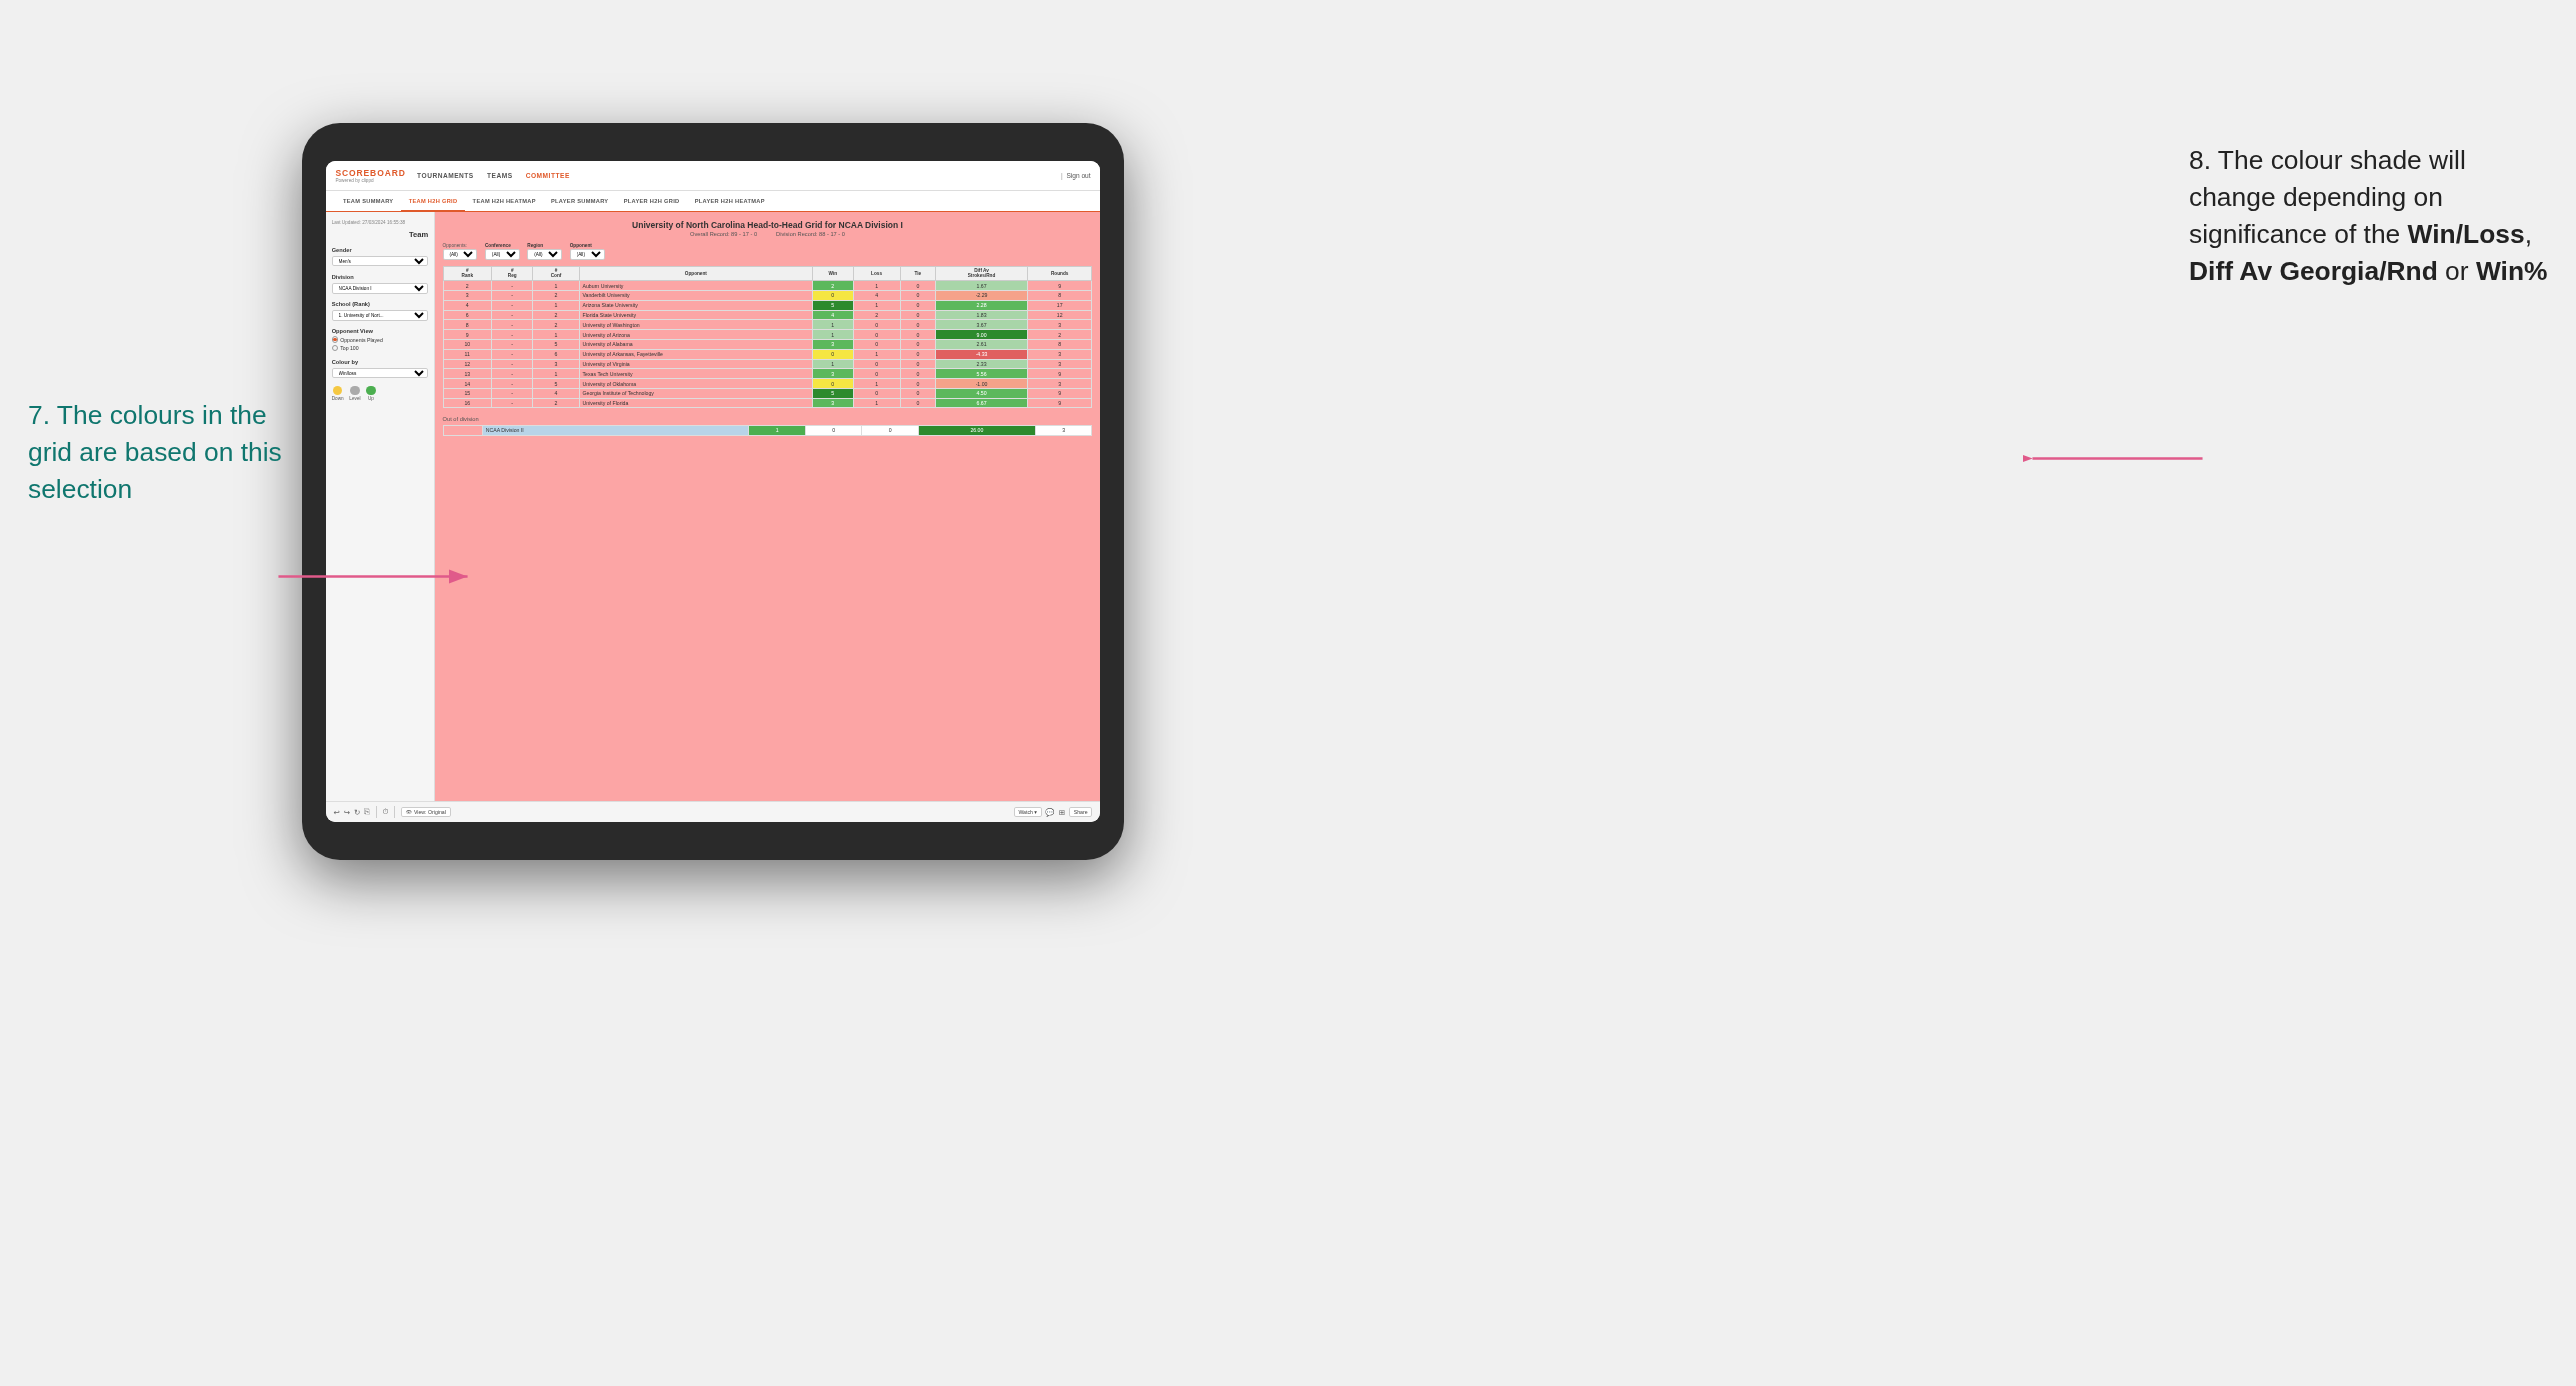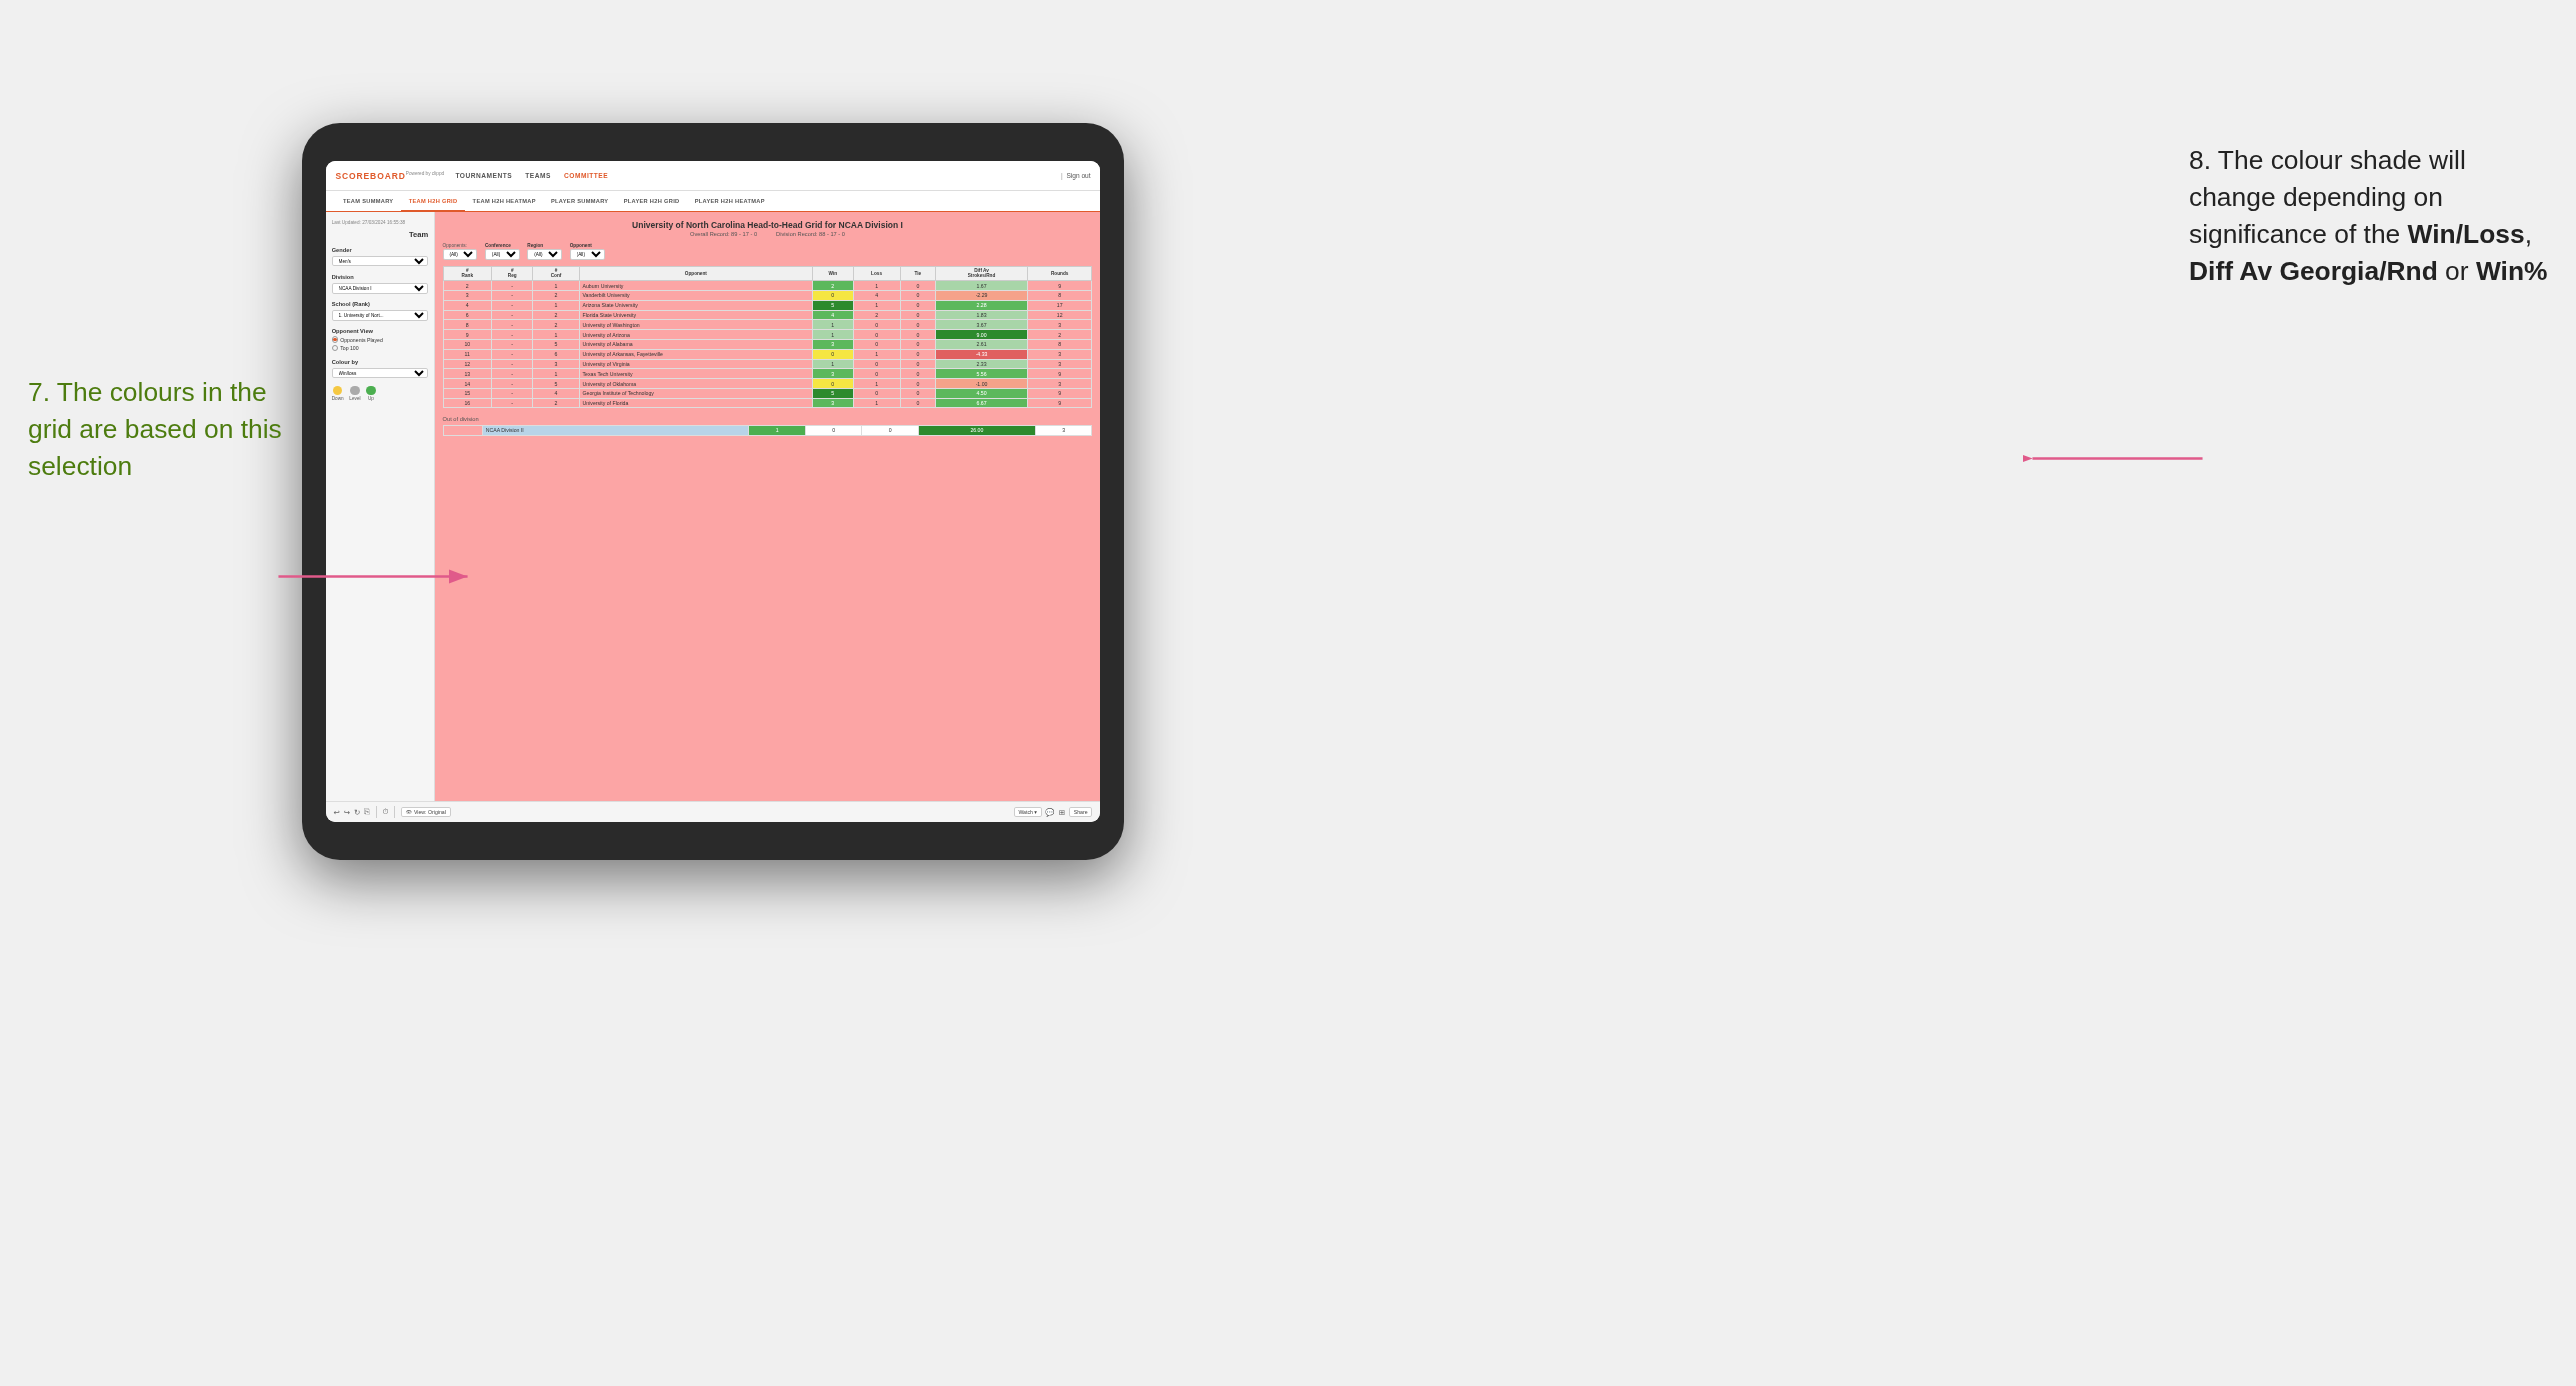--- a/index.html
+++ b/index.html
@@ -9,25 +9,25 @@
       width: 2576px;
       height: 1386px;
       overflow: hidden;
       position: relative;
     }
 
     
     .annotation-left {
       position: absolute;
       left: 28px;
-      top: 374px;
+      top: 397px;
       width: 264px;
       font-size: 26.4px;
       line-height: 1.4;
-      color: #4d7c0f;
+      color: #0f766e;
     }
 
     
     .annotation-right {
       position: absolute;
       right: 28px;
       top: 142px;
       width: 359px;
       font-size: 26.4px;
       line-height: 1.4;
@@ -68,21 +68,21 @@
       border-bottom: 0.9px solid #ddd;
       display: flex;
       align-items: center;
       padding: 0 9.4px;
       height: 30px;
       flex-shrink: 0;
     }
 
     .nav-logo {
       display: flex;
-      flex-direction: row;
+      flex-direction: column;
       margin-right: 11.3px;
     }
 
     .nav-logo .logo-text {
       font-size: 8.5px;
       font-weight: 900;
       color: #e05a2b;
       letter-spacing: 0.9px;
     }
 

